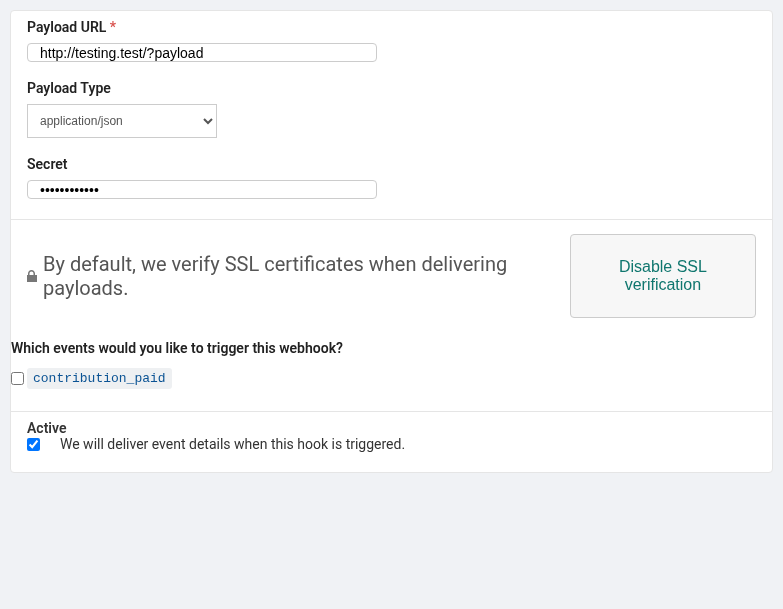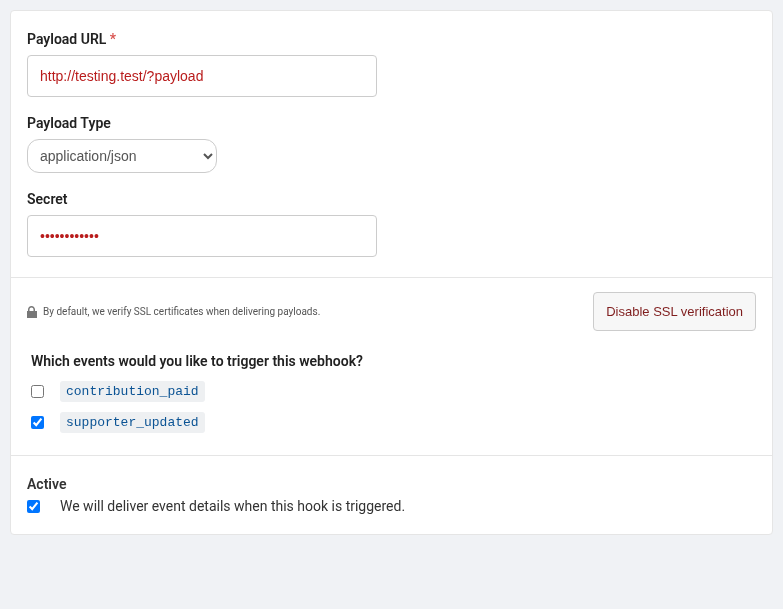--- a/index.html
+++ b/index.html
@@ -14,21 +14,21 @@
       font-size: 14px;
       color: #333;
     }
     .panel {
       background: #fff;
       border: 1px solid #e5e5e5;
       border-radius: 4px;
       width: 763px;
     }
     .section {
-      padding: 20px 16px 20px 16px;
+      padding: 8px 16px 20px 16px;
     }
     .section-divider {
       border-top: 1px solid #e5e5e5;
     }
     .form-group {
       margin-bottom: 18px;
     }
     .form-group:last-child {
       margin-bottom: 0;
     }
@@ -37,111 +37,110 @@
       font-weight: 600;
       color: #222;
       margin-bottom: 8px;
       font-size: 14px;
     }
     .required {
       color: #d9534f;
     }
     input[type="text"], input[type="password"] {
       width: 350px;
-      height: 42px;
+      height: 19px;
       padding: 6px 12px;
       border: 1px solid #ccc;
       border-radius: 4px;
       font-size: 14px;
-      color: #b91c1c;
+      color: #000000;
     }
     select {
       width: 190px;
       height: 34px;
       padding: 6px 8px;
       border: 1px solid #ccc;
-      border-radius: 12px;
-      font-size: 14px;
+      border-radius: 0;
+      font-size: 12px;
       color: #555;
       background: #fff;
     }
     .ssl-row {
       display: flex;
       align-items: center;
       justify-content: space-between;
       padding: 14px 16px 0 16px;
     }
     .ssl-text {
       color: #555;
-      font-size: 10px;
+      font-size: 20px;
       display: flex;
       align-items: center;
       gap: 6px;
     }
     .lock-icon {
       display: inline-block;
       width: 10px;
       height: 12px;
     }
     .lock-icon svg {
       display: block;
     }
     .btn {
       background: #f7f7f7;
       border: 1px solid #ccc;
       border-radius: 4px;
-      padding: 11px 12px;
-      font-size: 13px;
-      color: #7f1d1d;
+      padding: 23px 12px;
+      font-size: 16px;
+      color: #0f766e;
       cursor: pointer;
     }
     .events-heading {
       font-weight: 600;
       color: #222;
       margin-top: 22px;
       margin-bottom: 12px;
       font-size: 14px;
     }
     .event-item {
       display: flex;
       align-items: center;
-      gap: 16px;
+      gap: 3px;
       margin-bottom: 10px;
     }
     .event-item:last-child{
       margin-bottom: 0;
     }
     .event-item input[type="checkbox"] {
       width: 13px;
       height: 13px;
     }
     .code-tag {
       font-family: "SFMono-Regular", Consolas, "Liberation Mono", Menlo, monospace;
       background: #eef0f2;
       color: #0b5394;
       padding: 3px 6px;
       border-radius: 3px;
       font-size: 13px;
     }
     .events-block{
-      padding: 0 16px 22px 20px;
+      padding: 0 16px 22px 0;
     }
     .active-row {
       display: flex;
       align-items: center;
       gap: 20px;
     }
     .active-text {
       color: #333;
       font-size: 14px;
     }
     .active-label{
       font-weight:600;
       display:block;
-      margin-bottom:6px;
     }
   </style>
 </head>
 <body>
 
 <div class="panel">
 
   <div class="section">
 
     <div class="form-group">
@@ -182,24 +181,20 @@
 
   <div class="events-block">
     <div class="events-heading">Which events would you like to trigger this webhook?</div>
 
     <div class="event-item">
       <input type="checkbox" style="">
       <span class="code-tag">contribution_paid</span>
     </div>
 
 
-    <div class="event-item">
-      <input type="checkbox" checked="" style="">
-      <span class="code-tag">supporter_updated</span>
-    </div>
   </div>
 
   <div class="section-divider"></div>
 
   <div class="section">
     <span class="active-label">Active</span>
     <div class="active-row">
       <input type="checkbox" checked="" style="">
       <span class="active-text">We will deliver event details when this hook is triggered.</span>
     </div>

